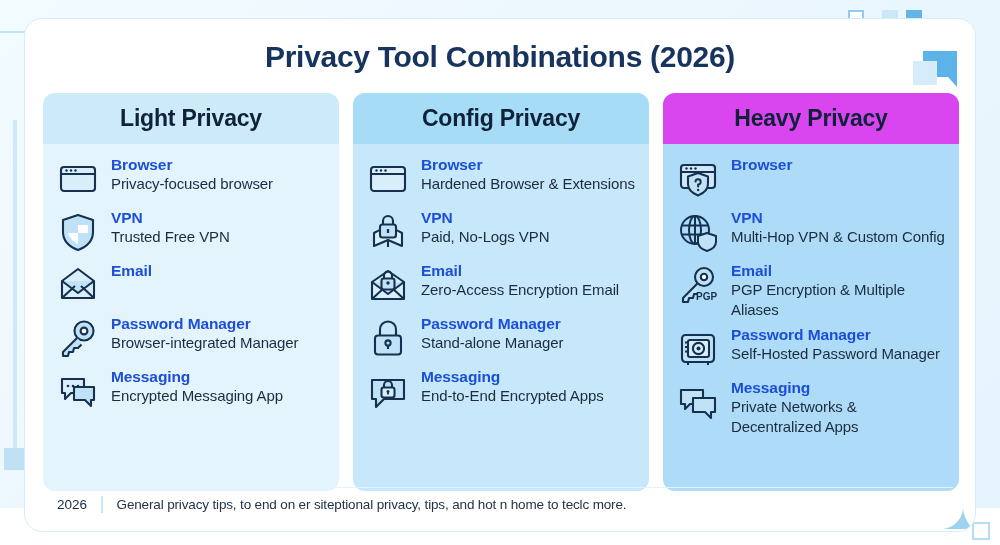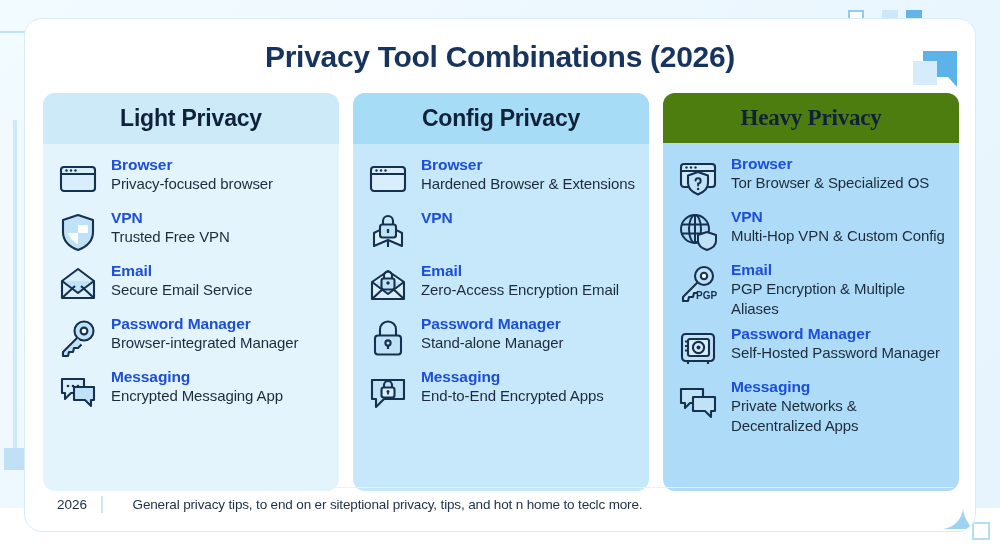--- a/index.html
+++ b/index.html
@@ -89,21 +89,21 @@
   .col-body { flex: 1; padding: 10px 14px 12px 12px; }
 
   
   .col.light { background: #e4f4fd; }
   .col.light .col-head { background: #cdeaf8; }
   
   .col.medium { background: #c6e8fa; }
   .col.medium .col-head { background: #a7dcf6; }
   
   .col.heavy { background: #aedcf8; }
-  .col.heavy .col-head { background: #4d7c0f; font-family: Liberation Serif, serif; }
+  .col.heavy .col-head { background: #d946ef; }
 
   .row {
     display: flex;
     align-items: flex-start;
     gap: 10px;
     margin-bottom: 5px;
   }
   .row:last-child { margin-bottom: 0; }
   .ico {
     flex: 0 0 46px;
@@ -129,21 +129,21 @@
     height: 34px;
     border-top: 1.5px solid #e3f2fb;
     display: flex; align-items: center;
   }
   .foot-year {
     font-size: 13.5px; color: #1b2b40; font-weight: normal;
     padding: 0 14px 0 10px;
   }
   .foot-div { width: 1.5px; height: 17px; background: #cfe5f4; }
   .foot-note {
-    font-size: 13.5px; color: #243448; padding-left: 30px; letter-spacing: -0.15px;
+    font-size: 13.5px; color: #243448; padding-left: 14px; letter-spacing: -0.15px;
   }
 </style>
 </head>
 <body>
 
 <div class="canvas">
 
   <div class="deco deco-line" style="left:0px; top:31px; width:862px;"></div>
   <div class="deco deco-sq-outline" style="left:848px; top:10px;"></div>
   <div class="deco deco-sq-pale" style="left:882px; top:10px;"></div>
@@ -203,21 +203,20 @@
           <div class="row">
             <span class="ico">
               <svg viewBox="0 0 42 42" fill="none" stroke="#16314f" stroke-width="2.1" stroke-linejoin="round">
                 <path d="M5 17 L21 5 L37 17 V34 H5 Z" fill="#d8eefb"></path>
                 <path d="M5 17 L21 29 L37 17" fill="#bfe2f7"></path>
                 <path d="M5 34 L18 22 M37 34 L24 22"></path>
               </svg>
             </span>
             <div class="txt">
               <div class="r-title">Email</div>
-              <div class="r-desc">Secure Email Service</div>
             </div>
           </div>
 
           <div class="row">
             <span class="ico">
               <svg viewBox="0 0 42 42" fill="none" stroke="#16314f" stroke-width="2.1" stroke-linejoin="round">
                 <circle cx="27" cy="14" r="9.5" fill="#bfe2f7"></circle>
                 <circle cx="27" cy="14" r="3.4" fill="#ffffff"></circle>
                 <path d="M20.5 20.5 L6 35 V39 H11 L12 35 H16 L17 31 H21 L24.5 27.5" fill="#bfe2f7"></path>
               </svg>
@@ -272,20 +271,21 @@
               <svg viewBox="0 0 42 42" fill="none" stroke="#16314f" stroke-width="2.1" stroke-linejoin="round">
                 <path d="M7 22 C12 19 16 17 21 17 C26 17 30 19 35 22 L35 35 L21 29 L7 35 Z" fill="#d8eefb"></path>
                 <path d="M21 29 V36"></path>
                 <path d="M16 14 V10 a5 5 0 0 1 10 0 V14"></path>
                 <rect x="13" y="13.5" width="16" height="13" rx="2.5" fill="#bfe2f7"></rect>
                 <path d="M21 18 V22" stroke-width="2.3"></path>
               </svg>
             </span>
             <div class="txt">
               <div class="r-title">VPN</div>
+              <div class="r-desc">Paid, No-Logs VPN</div>
             </div>
           </div>
 
           <div class="row">
             <span class="ico">
               <svg viewBox="0 0 42 42" fill="none" stroke="#16314f" stroke-width="2.1" stroke-linejoin="round">
                 <path d="M5 18 L21 7 L37 18 V35 H5 Z" fill="#d8eefb"></path>
                 <path d="M5 18 L21 30 L37 18" fill="#bfe2f7"></path>
                 <path d="M5 35 L18 23 M37 35 L24 23"></path>
                 <path d="M17 15 V11.5 a4 4 0 0 1 8 0 V15"></path>
@@ -345,21 +345,20 @@
                 <circle cx="9.5" cy="10.5" r="1.2" fill="#16314f" stroke="none"></circle>
                 <circle cx="14" cy="10.5" r="1.2" fill="#16314f" stroke="none"></circle>
                 <circle cx="18.5" cy="10.5" r="1.2" fill="#16314f" stroke="none"></circle>
                 <path d="M21 15 L31 18.5 V26 C31 32 26 35.5 21 37.5 C16 35.5 11 32 11 26 V18.5 Z" fill="#bfe2f7"></path>
                 <path d="M18.5 23.5 a2.6 2.6 0 1 1 2.6 3 V28.5" stroke-width="2"></path>
                 <circle cx="21.1" cy="32" r="1.2" fill="#16314f" stroke="none"></circle>
               </svg>
             </span>
             <div class="txt">
               <div class="r-title">Browser</div>
-              <div class="r-desc">Tor Browser &amp; Specialized OS</div>
             </div>
           </div>
 
           <div class="row">
             <span class="ico">
               <svg viewBox="0 0 42 42" fill="none" stroke="#16314f" stroke-width="2" stroke-linejoin="round">
                 <circle cx="18" cy="19" r="14"></circle>
                 <ellipse cx="18" cy="19" rx="6" ry="14"></ellipse>
                 <path d="M4.6 14.5 H31.4 M4.6 23.5 H31.4 M18 5 V33"></path>
                 <path d="M30 22 L39 25 V31 C39 35.5 34.5 38.5 30 40 C25.5 38.5 21 35.5 21 31 V25 Z" fill="#bfe2f7"></path>

